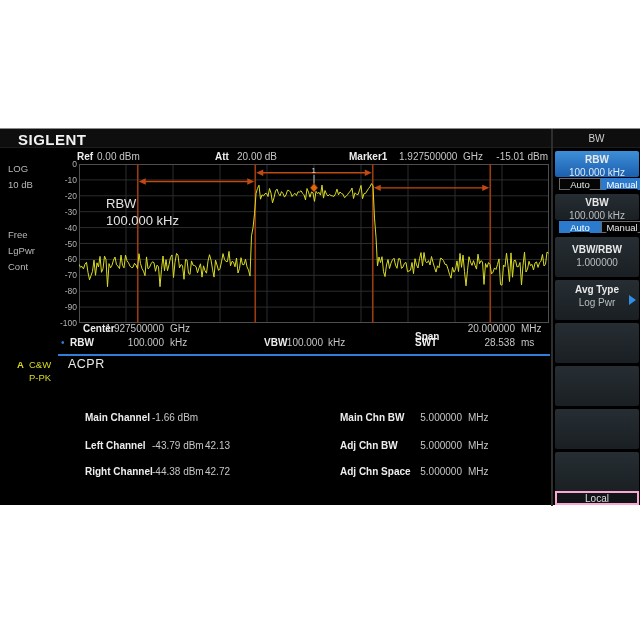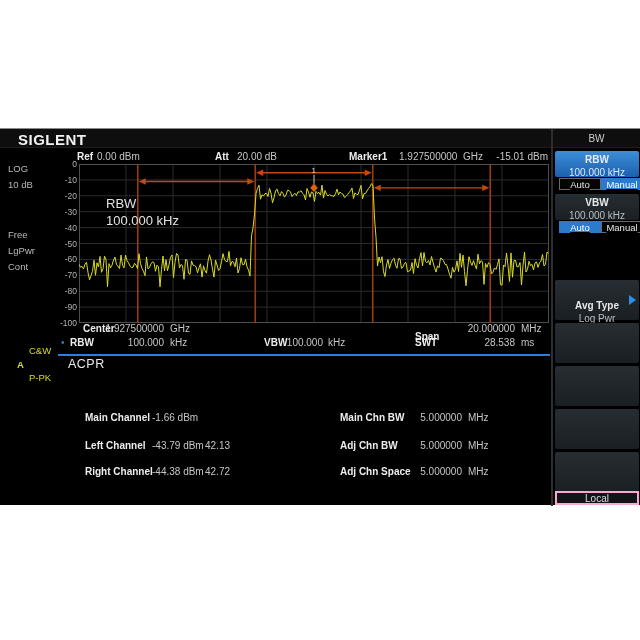--- a/index.html
+++ b/index.html
@@ -71,21 +71,21 @@
     <span class="abs st lbl" style="left:349px">Marker1</span>
     <span class="abs st val" style="left:399px">1.927500000  GHz</span>
     <span class="abs st val num" style="left:468px;width:80px">-15.01 dBm</span>
 
     <span class="abs lc" style="left:8px;top:34px">LOG</span>
     <span class="abs lc" style="left:8px;top:50px">10 dB</span>
     <span class="abs lc" style="left:8px;top:100px">Free</span>
     <span class="abs lc" style="left:8px;top:116px">LgPwr</span>
     <span class="abs lc" style="left:8px;top:132px">Cont</span>
     <span class="abs lc ylw b" style="left:17px;top:230px">A</span>
-    <span class="abs lc ylw" style="left:29px;top:216px">C&amp;W</span>
+    <span class="abs lc ylw" style="left:29px;top:230px">C&amp;W</span>
     <span class="abs lc ylw" style="left:29px;top:243px">P-PK</span>
 
     <div id="yticks">
         <span class="ytick" style="left: 50px; top: 30px;">0</span>
         <span class="ytick" style="left: 50px; top: 45.9px;">-10</span>
         <span class="ytick" style="left: 50px; top: 61.8px;">-20</span>
         <span class="ytick" style="left: 50px; top: 77.7px;">-30</span>
         <span class="ytick" style="left: 50px; top: 93.6px;">-40</span>
         <span class="ytick" style="left: 50px; top: 109.5px;">-50</span>
         <span class="ytick" style="left: 50px; top: 125.4px;">-60</span>
@@ -195,23 +195,27 @@
 
       <div class="sk" style="top:65px;height:26px">
         <span class="t">VBW</span>
         <span class="v">100.000  kHz</span>
       </div>
       <div class="toggle" style="top:92px">
         <div class="tg tg-on">Auto</div>
         <div class="tg tg-off">Manual</div>
       </div>
 
+      <div class="sk" style="top:108px;height:40px">
+        <span class="t" style="margin-top:7px">VBW/RBW</span>
+        <span class="v">1.000000</span>
+      </div>
 
       <div class="sk" style="top:151px;height:40px">
-        <span class="t" style="margin-top:20px">Avg Type</span>
+        <span class="t" style="margin-top:4px">Avg Type</span>
         <span class="v">Log Pwr</span>
         <span class="arrow-r"></span>
       </div>
 
       <div class="sk" style="top:194px;height:40px"></div>
       <div class="sk" style="top:237px;height:40px"></div>
       <div class="sk" style="top:280px;height:40px"></div>
       <div class="sk" style="top:323px;height:40px"></div>
 
       <div class="local">Local</div>

